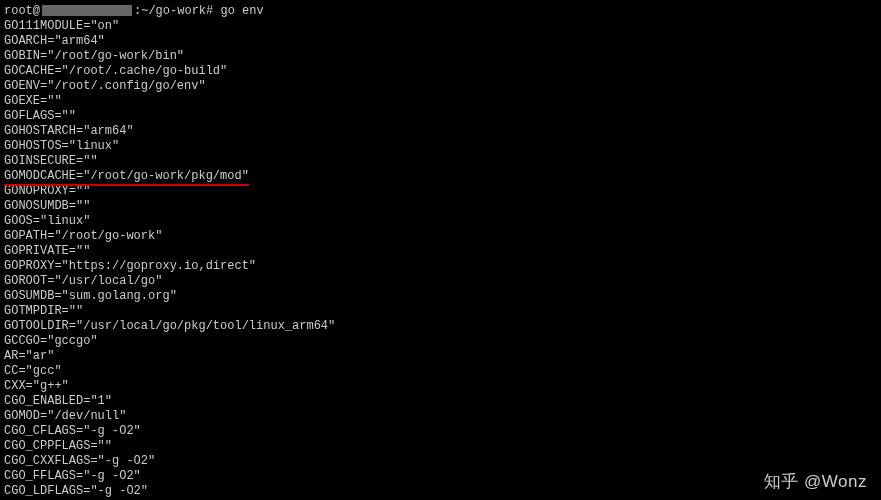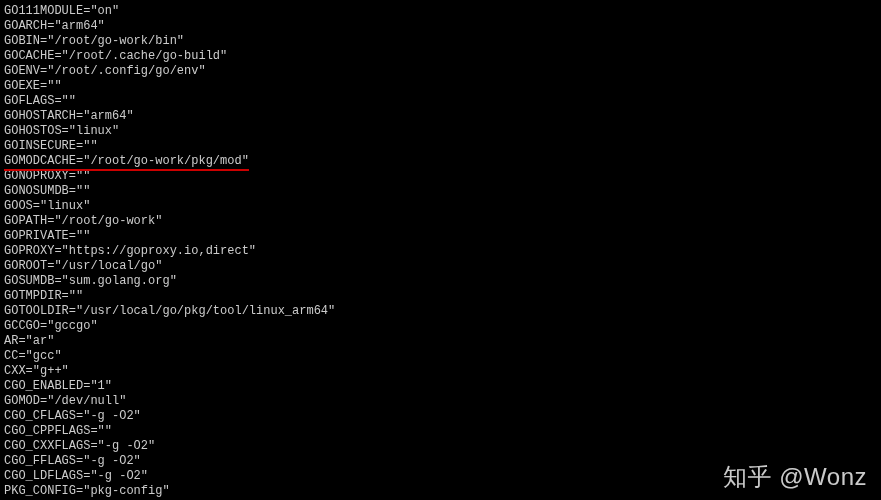--- a/index.html
+++ b/index.html
@@ -47,30 +47,31 @@
       bottom: -2px;
       height: 2px;
       background-color: #cc0000;
     }
     .watermark {
       position: absolute;
       bottom: 8px;
       right: 14px;
       color: #eeeeee;
       font-family: Arial, 'PingFang SC', 'Microsoft YaHei', sans-serif;
-      font-size: 24px;
+      font-size: 17px;
       opacity: 0.85;
       font-weight: 400;
       letter-spacing: 0.5px;
     }
   </style>
 </head>
 <body>
 
 <div>
+  <div class="prompt-line"><span>root@</span><span class="redacted"></span><span>:~/go-work#</span> <span>go env</span></div>
   <div id="env-lines">
       <div class="terminal-line">GO111MODULE="on"</div>
       <div class="terminal-line">GOARCH="arm64"</div>
       <div class="terminal-line">GOBIN="/root/go-work/bin"</div>
       <div class="terminal-line">GOCACHE="/root/.cache/go-build"</div>
       <div class="terminal-line">GOENV="/root/.config/go/env"</div>
       <div class="terminal-line">GOEXE=""</div>
       <div class="terminal-line">GOFLAGS=""</div>
       <div class="terminal-line">GOHOSTARCH="arm64"</div>
       <div class="terminal-line">GOHOSTOS="linux"</div>

